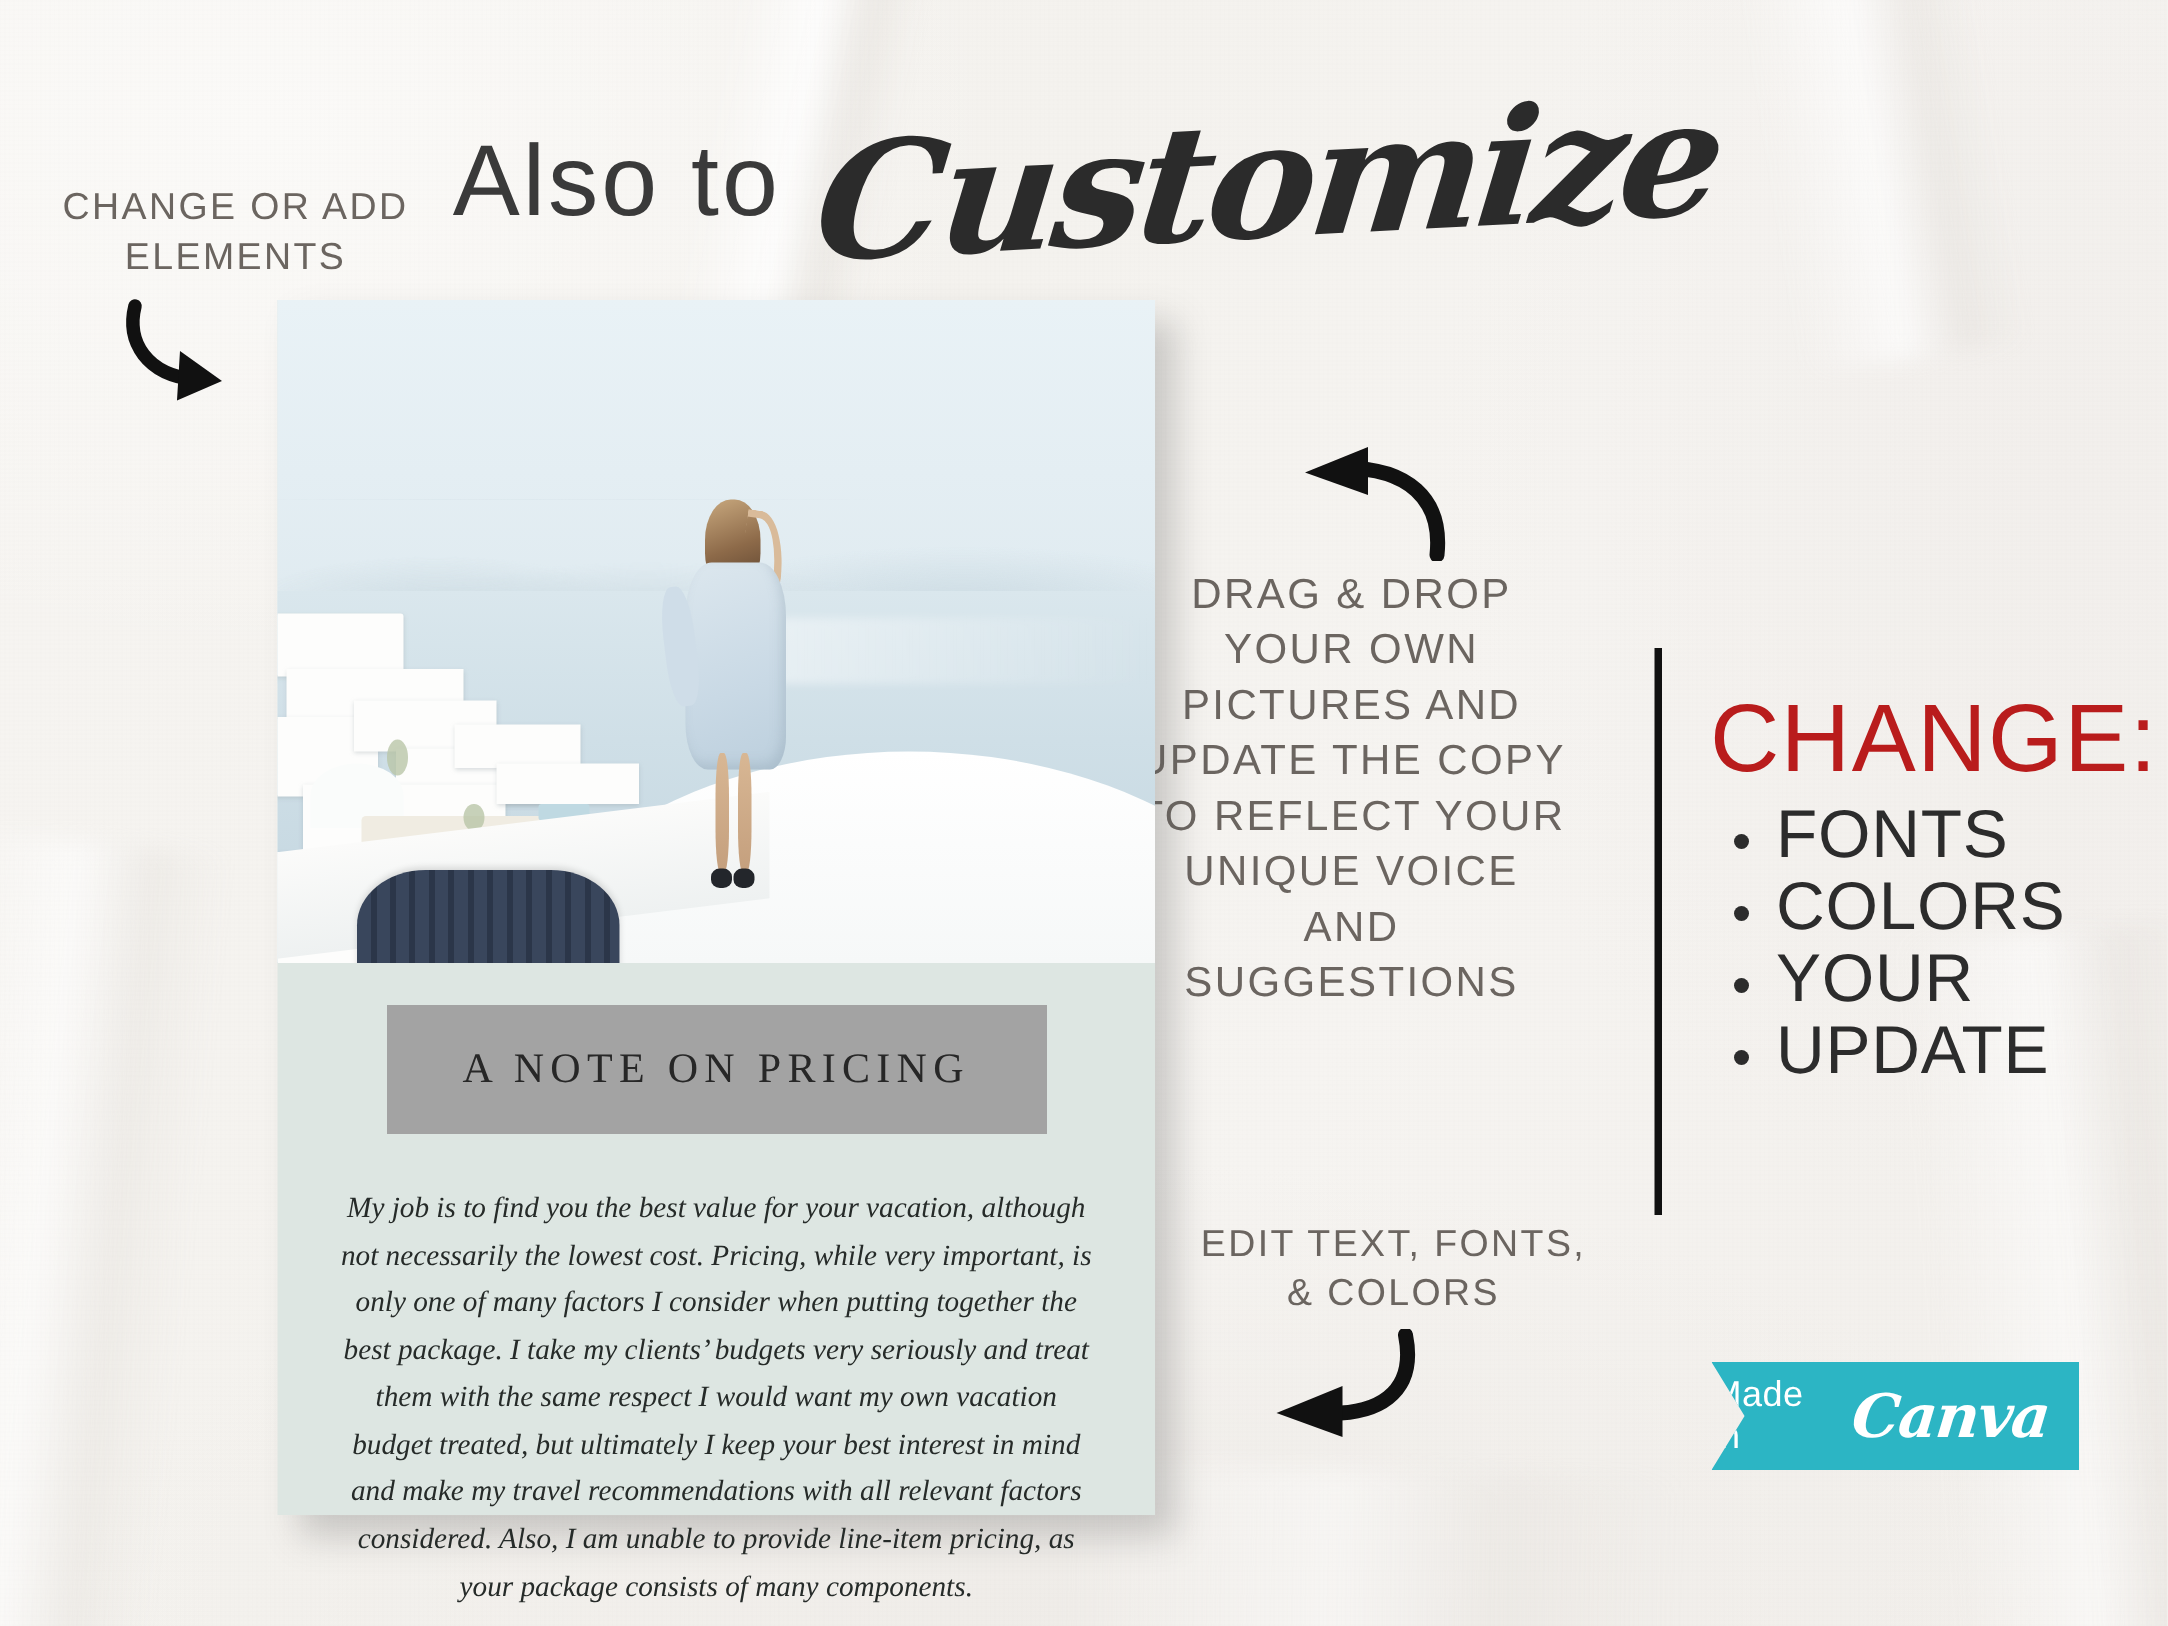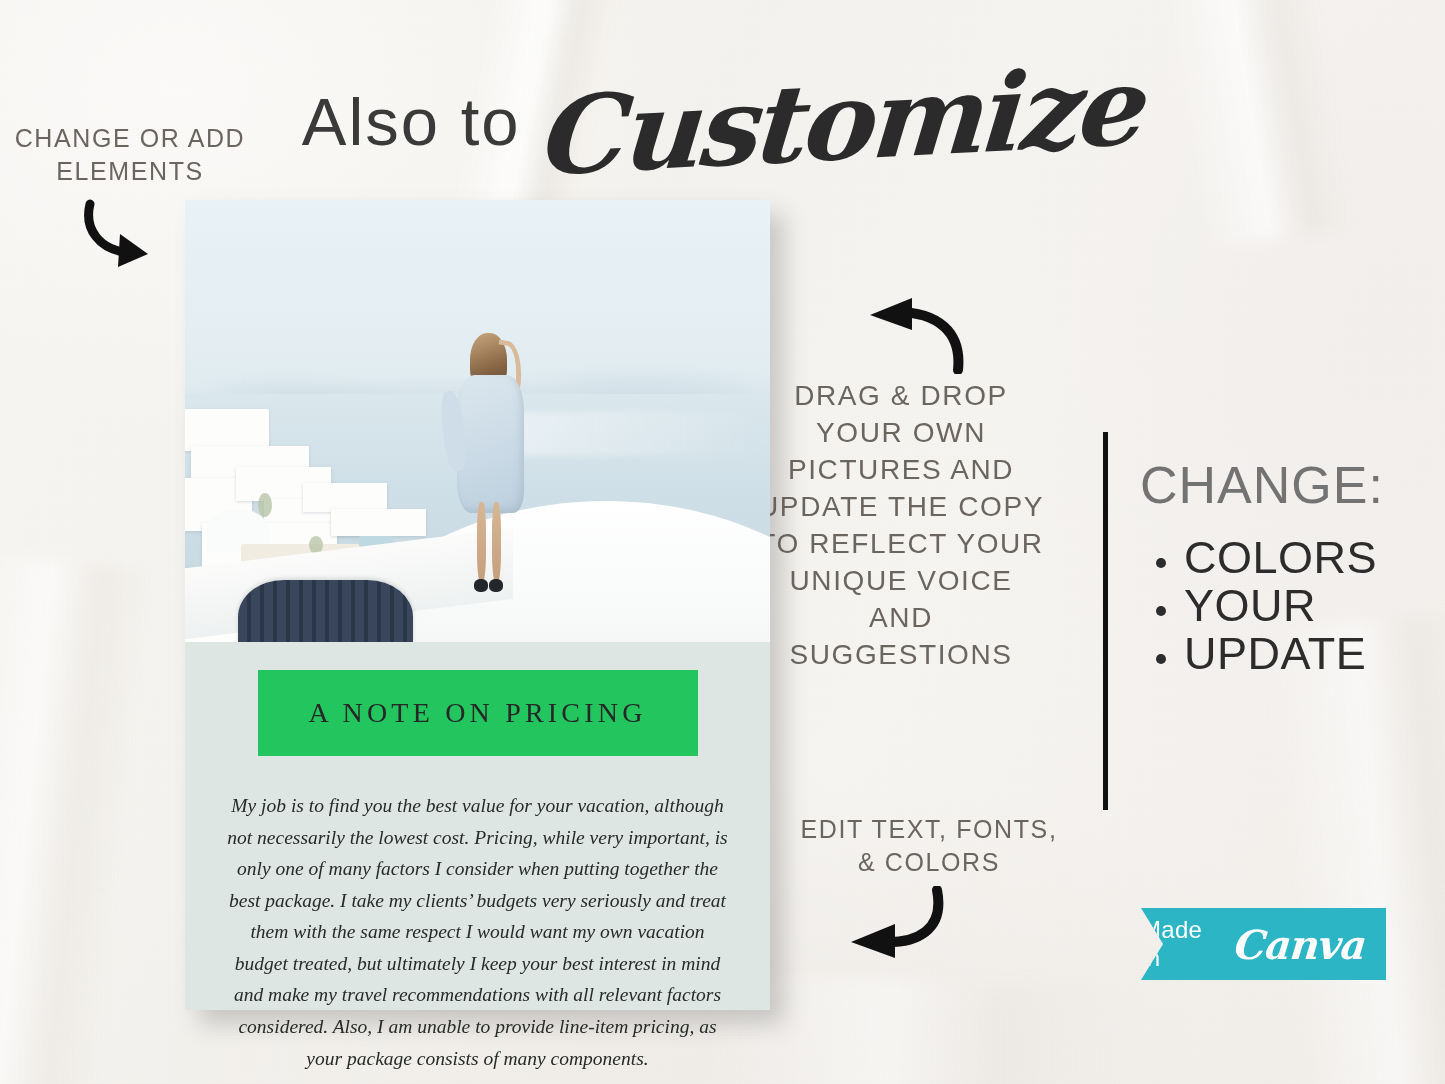--- a/index.html
+++ b/index.html
@@ -70,43 +70,43 @@
   .caption {
     font-family:"Liberation Sans", sans-serif;
     font-weight:300;
     color:#6b6560;
     text-align:center;
     letter-spacing:1.6px;
     line-height:1.32;
     text-transform:uppercase;
   }
 
-  #cap-change-elements { left:1px;  top:122px; width:258px; font-size:25px; }
+  #cap-change-elements { left:28px;  top:122px; width:258px; font-size:25px; }
   #cap-drag-drop       { left:756px; top:378px; width:290px; font-size:28px; }
   #cap-edit-text       { left:795px; top:813px; width:268px; font-size:25px; }
 
   
   #arrow-elements { left:78px;  top:198px; width:100px; height:72px; }
   #arrow-picture  { left:862px; top:296px; width:106px; height:78px; }
   #arrow-edit     { left:843px; top:886px; width:110px; height:76px; }
 
   
   #divider {
     left:1103px; top:432px;
     width:5px; height:378px;
     background:#111;
   }
 
   
   #change-block { left:1140px; top:455px; width:300px; }
   #change-title {
     font-family:"Liberation Sans", sans-serif;
-    font-weight:300; font-size:52px;
-    letter-spacing:1px; color:#737373;
-    margin-bottom:20px;
+    font-weight:300; font-size:64px;
+    letter-spacing:1px; color:#b91c1c;
+    margin-bottom:4px;
   }
   #change-list { list-style:none; }
   #change-list li {
     font-family:"Liberation Sans", sans-serif;
     font-weight:300; font-size:45px;
     letter-spacing:.5px; color:#2c2c2c;
     line-height:1.02;
     padding-left:44px; position:relative;
     margin-bottom:2px;
   }
@@ -245,21 +245,21 @@
     position:absolute; top:93%; width:15%; height:5%;
     background:#23262b; border-radius:42%;
   }
   .shoe.l { left:31%; }
   .shoe.r { left:47%; }
 
   
   #card-title-band {
     margin:28px auto 0;
     width:440px; height:86px;
-    background:#22c55e;
+    background:#a3a3a3;
     display:flex; align-items:center; justify-content:center;
   }
   #card-title {
     font-family:"Liberation Serif", serif;
     font-size:28px; letter-spacing:4.2px;
     color:#272727;
   }
   #card-body {
     margin:34px auto 0;
     width:510px;
@@ -328,20 +328,21 @@
 <svg class="layer" id="arrow-edit" viewBox="0 0 110 76">
   <path d="M94 4 C102 44, 74 58, 38 56" stroke="#111" stroke-width="10" fill="none" stroke-linecap="round"></path>
   <path d="M52 38 L8 56 L52 72 Z" fill="#111"></path>
 </svg>
 
 <div class="layer" id="divider"></div>
 
 <div class="layer" id="change-block">
   <div id="change-title">CHANGE:</div>
   <ul id="change-list">
+    <li>FONTS</li>
     <li>COLORS</li>
     <li>YOUR</li>
     <li>UPDATE</li>
   </ul>
 </div>
 
 <div class="layer" id="card">
 
   <div id="card-photo">
     <div class="sky"></div>

